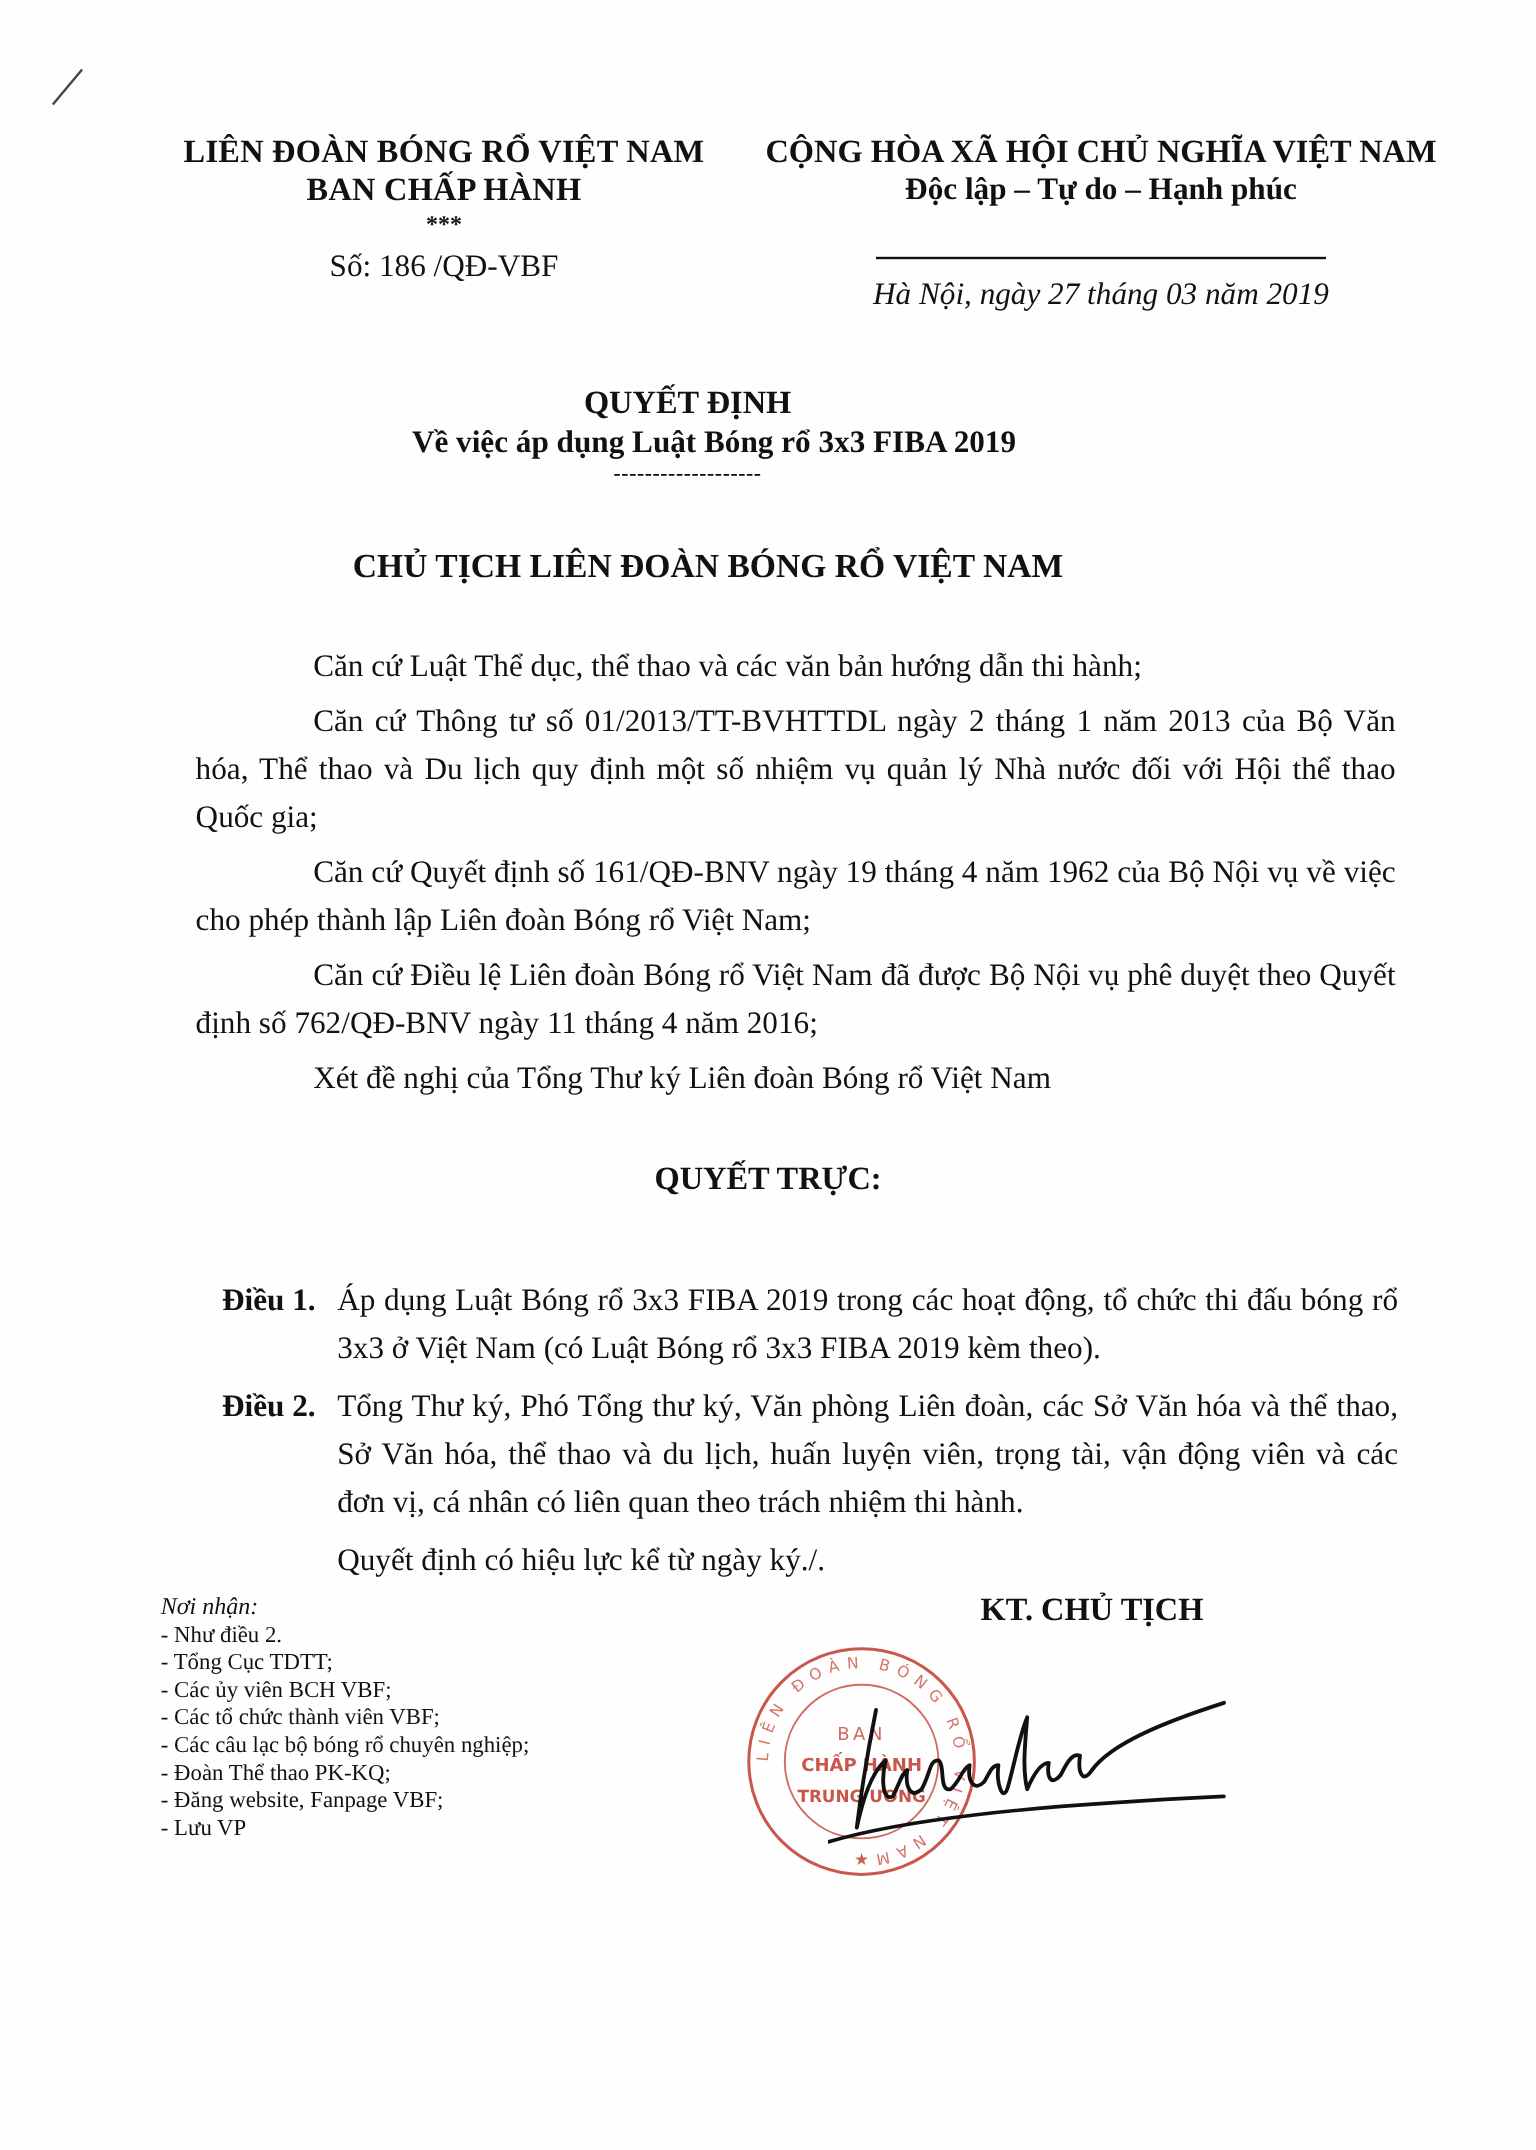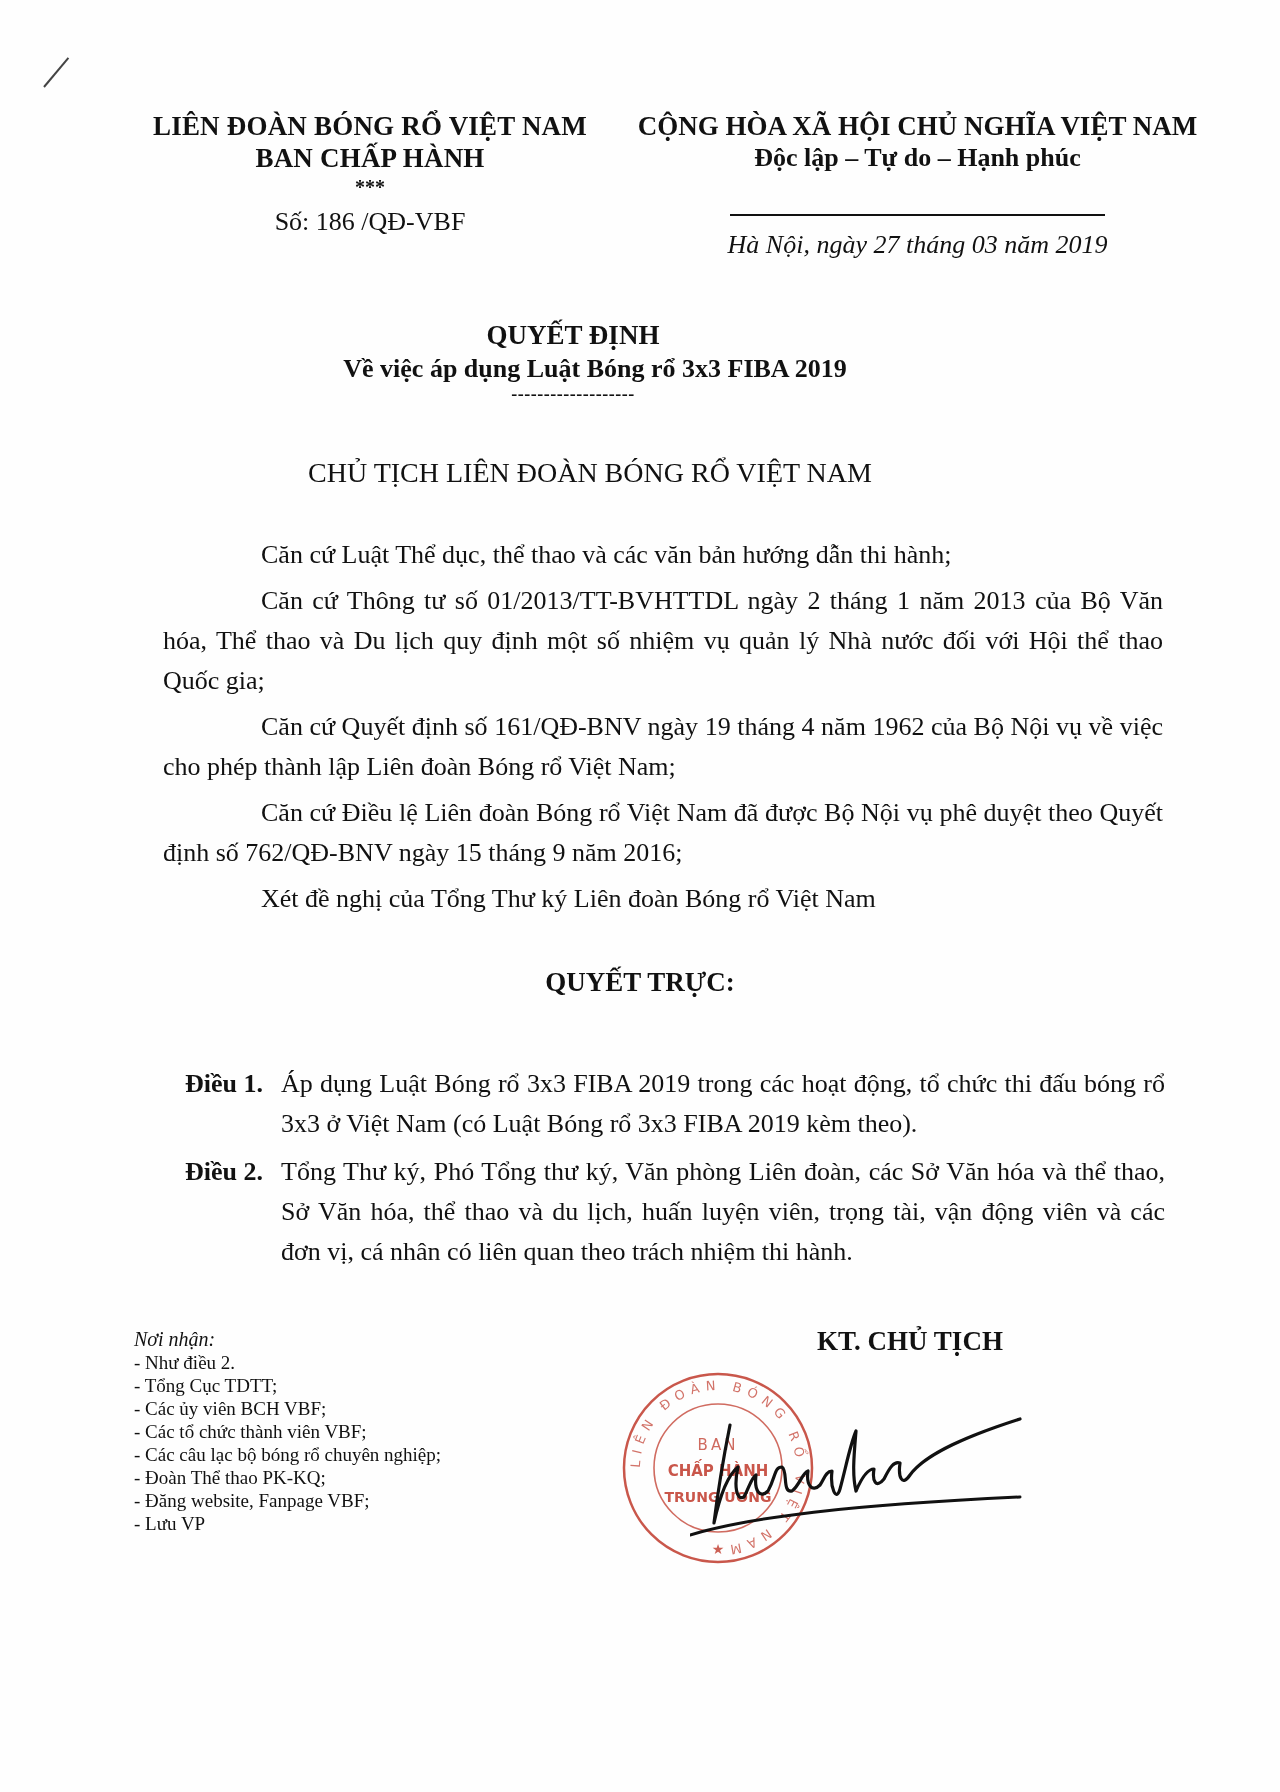--- a/index.html
+++ b/index.html
@@ -104,21 +104,21 @@
     font-weight: bold;
     font-size: 18px;
     line-height: 16px;
     letter-spacing: 0.5px;
   }
   .authority {
     position: absolute;
     left: 0; top: 455px;
     width: 1180px;
     text-align: center;
-    font-weight: normal;
+    font-weight: bold;
     font-size: 28px;
     line-height: 36px;
   }
   
   .preamble {
     position: absolute;
     left: 163px; top: 535px;
     width: 1000px;
     font-size: 26px;
     line-height: 40px;
@@ -241,35 +241,36 @@
     <div class="t2">Về việc áp dụng Luật Bóng rổ 3x3 FIBA 2019</div>
     <div class="dashes">-------------------</div>
   </div>
 
   <div class="authority">CHỦ TỊCH LIÊN ĐOÀN BÓNG RỔ VIỆT NAM</div>
 
   <div class="preamble">
     <p>Căn cứ Luật Thể dục, thể thao và các văn bản hướng dẫn thi hành;</p>
     <p>Căn cứ Thông tư số 01/2013/TT-BVHTTDL ngày 2 tháng 1 năm 2013 của Bộ Văn hóa, Thể thao và Du lịch quy định một số nhiệm vụ quản lý Nhà nước đối với Hội thể thao Quốc gia;</p>
     <p>Căn cứ Quyết định số 161/QĐ-BNV ngày 19 tháng 4 năm 1962 của Bộ Nội vụ về việc cho phép thành lập Liên đoàn Bóng rổ Việt Nam;</p>
-    <p>Căn cứ Điều lệ Liên đoàn Bóng rổ Việt Nam đã được Bộ Nội vụ phê duyệt theo Quyết định số 762/QĐ-BNV ngày 15 tháng 9 năm 2016;</p>
+    <p>Căn cứ Điều lệ Liên đoàn Bóng rổ Việt Nam đã được Bộ Nội vụ phê duyệt theo Quyết định số 762/QĐ-BNV ngày 11 tháng 4 năm 2016;</p>
     <p>Xét đề nghị của Tổng Thư ký Liên đoàn Bóng rổ Việt Nam</p>
   </div>
 
   <div class="decision-head">QUYẾT TRỰC:</div>
 
   <div class="articles">
     <div class="article">
       <span class="num">Điều 1.</span>
       <span class="body">Áp dụng Luật Bóng rổ 3x3 FIBA 2019 trong các hoạt động, tổ chức thi đấu bóng rổ 3x3 ở Việt Nam (có Luật Bóng rổ 3x3 FIBA 2019 kèm theo).</span>
     </div>
     <div class="article">
       <span class="num">Điều 2.</span>
       <span class="body">Tổng Thư ký, Phó Tổng thư ký, Văn phòng Liên đoàn, các Sở Văn hóa và thể thao, Sở Văn hóa, thể thao và du lịch, huấn luyện viên, trọng tài, vận động viên và các đơn vị, cá nhân có liên quan theo trách nhiệm thi hành.</span>
     </div>
+    <div class="effective">Quyết định có hiệu lực kể từ ngày ký./.</div>
   </div>
 
   <div class="recipients">
     <div class="label">Nơi nhận:</div>
     <ul>
       <li>Như điều 2.</li>
       <li>Tổng Cục TDTT;</li>
       <li>Các ủy viên BCH VBF;</li>
       <li>Các tổ chức thành viên VBF;</li>
       <li>Các câu lạc bộ bóng rổ chuyên nghiệp;</li>

